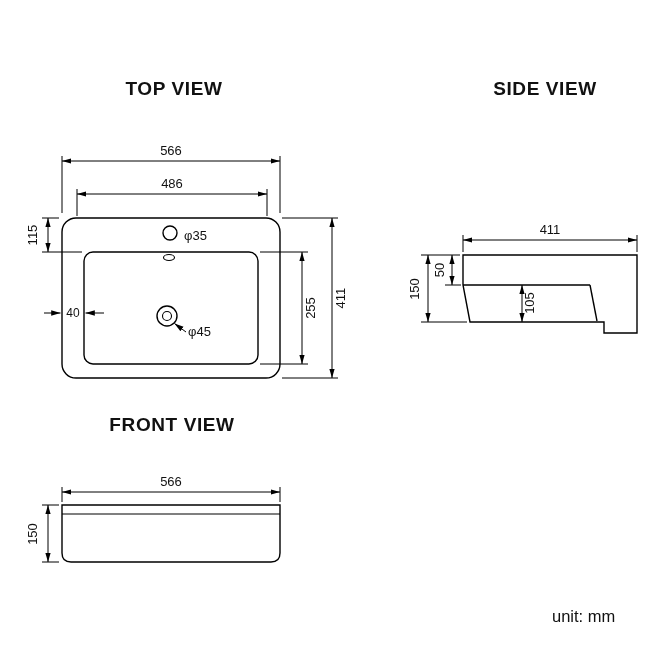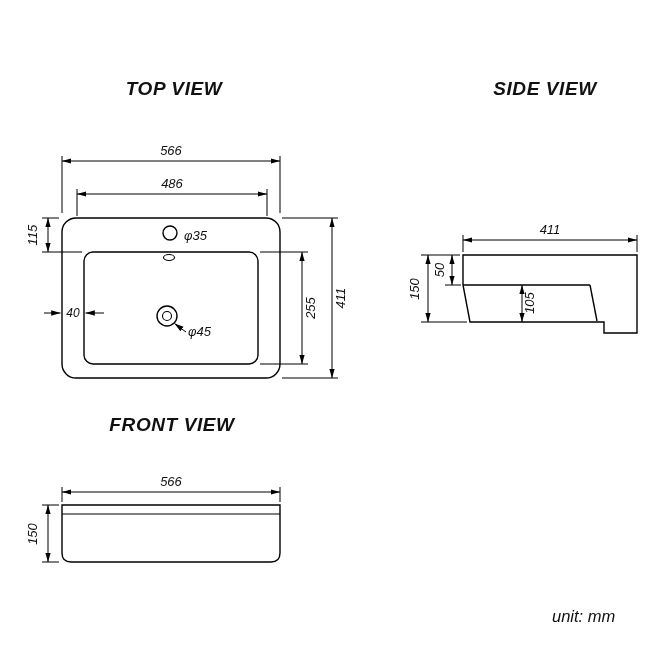--- a/index.html
+++ b/index.html
@@ -2,21 +2,20 @@
 <html><head>
 <meta charset="utf-8">
 <style>
   html, body { margin: 0; padding: 0; background: #ffffff; }
   .canvas {
     position: relative;
     width: 650px;
     height: 650px;
     background: #ffffff;
     font-family: "Liberation Sans", sans-serif;
-    font-style: italic;
   }
   svg text {
     fill: #111111;
     font-family: "Liberation Sans", sans-serif;
   }
   .view-title { font-size: 19px; font-weight: 700; letter-spacing: 0.6px; }
   .dim { font-size: 13px; }
   .dim-sm { font-size: 12px; }
   .unit { font-size: 16.5px; }
   .outline { fill: none; stroke: #000000; stroke-width: 1.4; }

